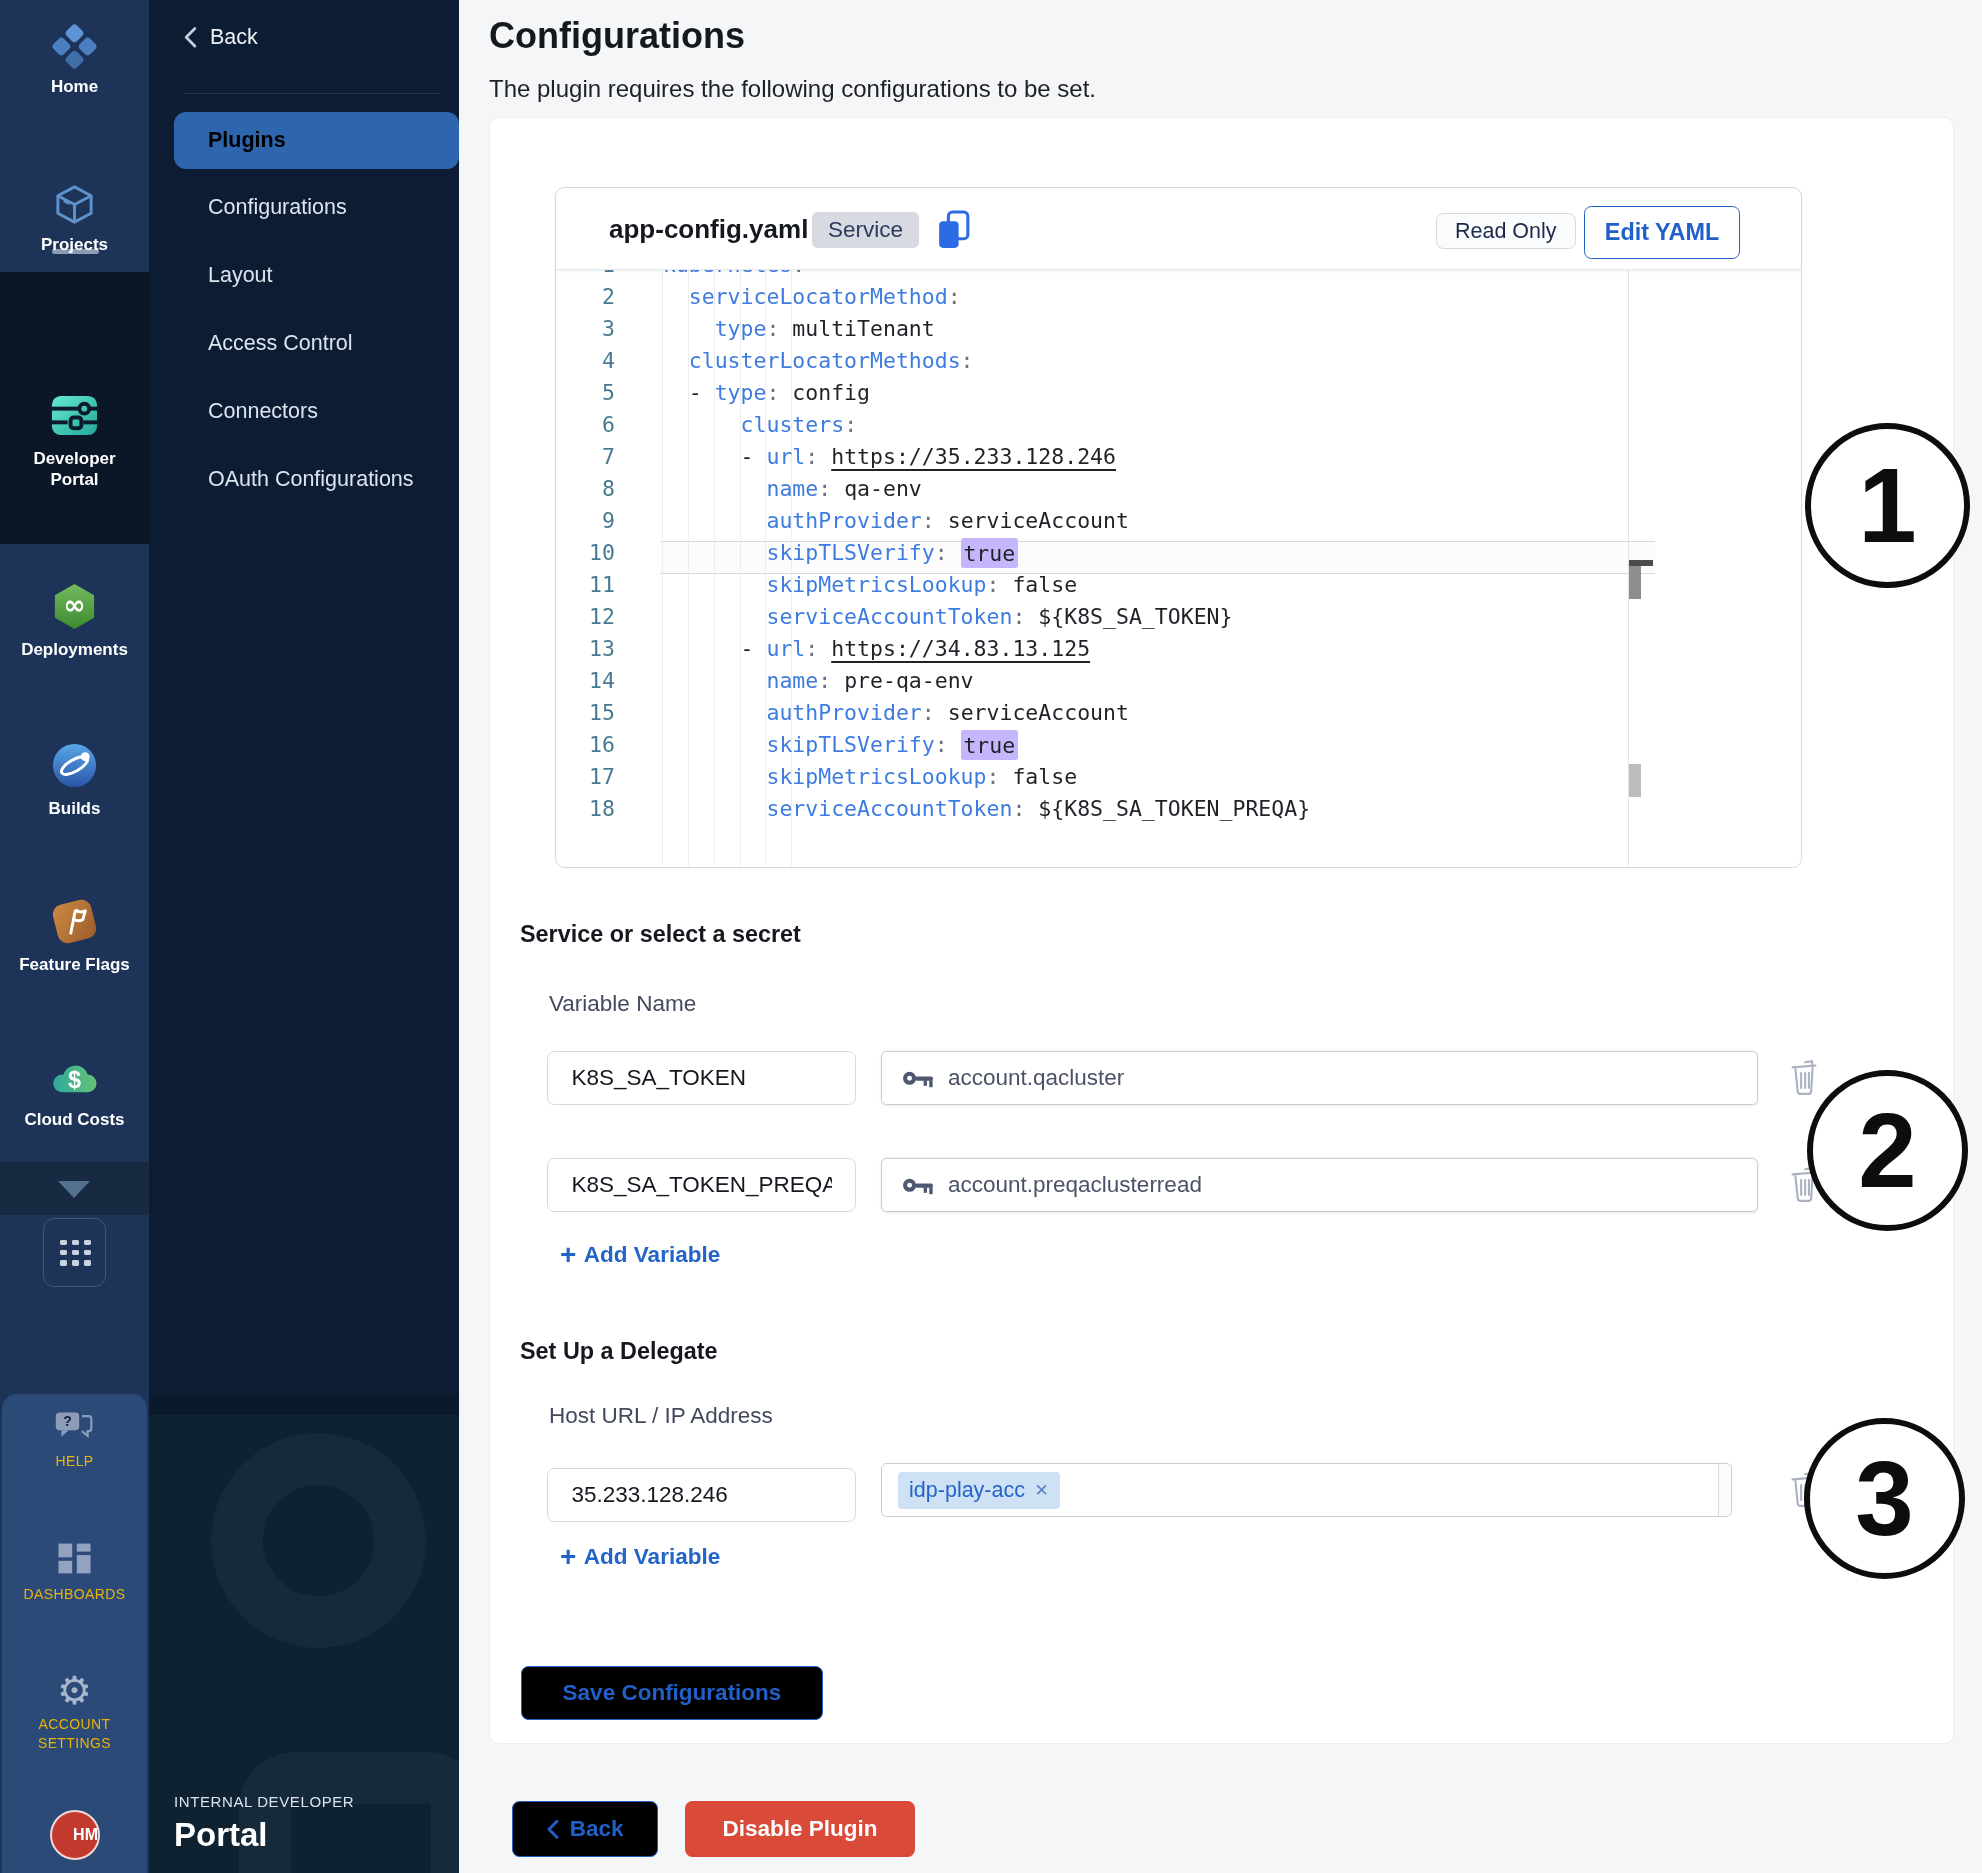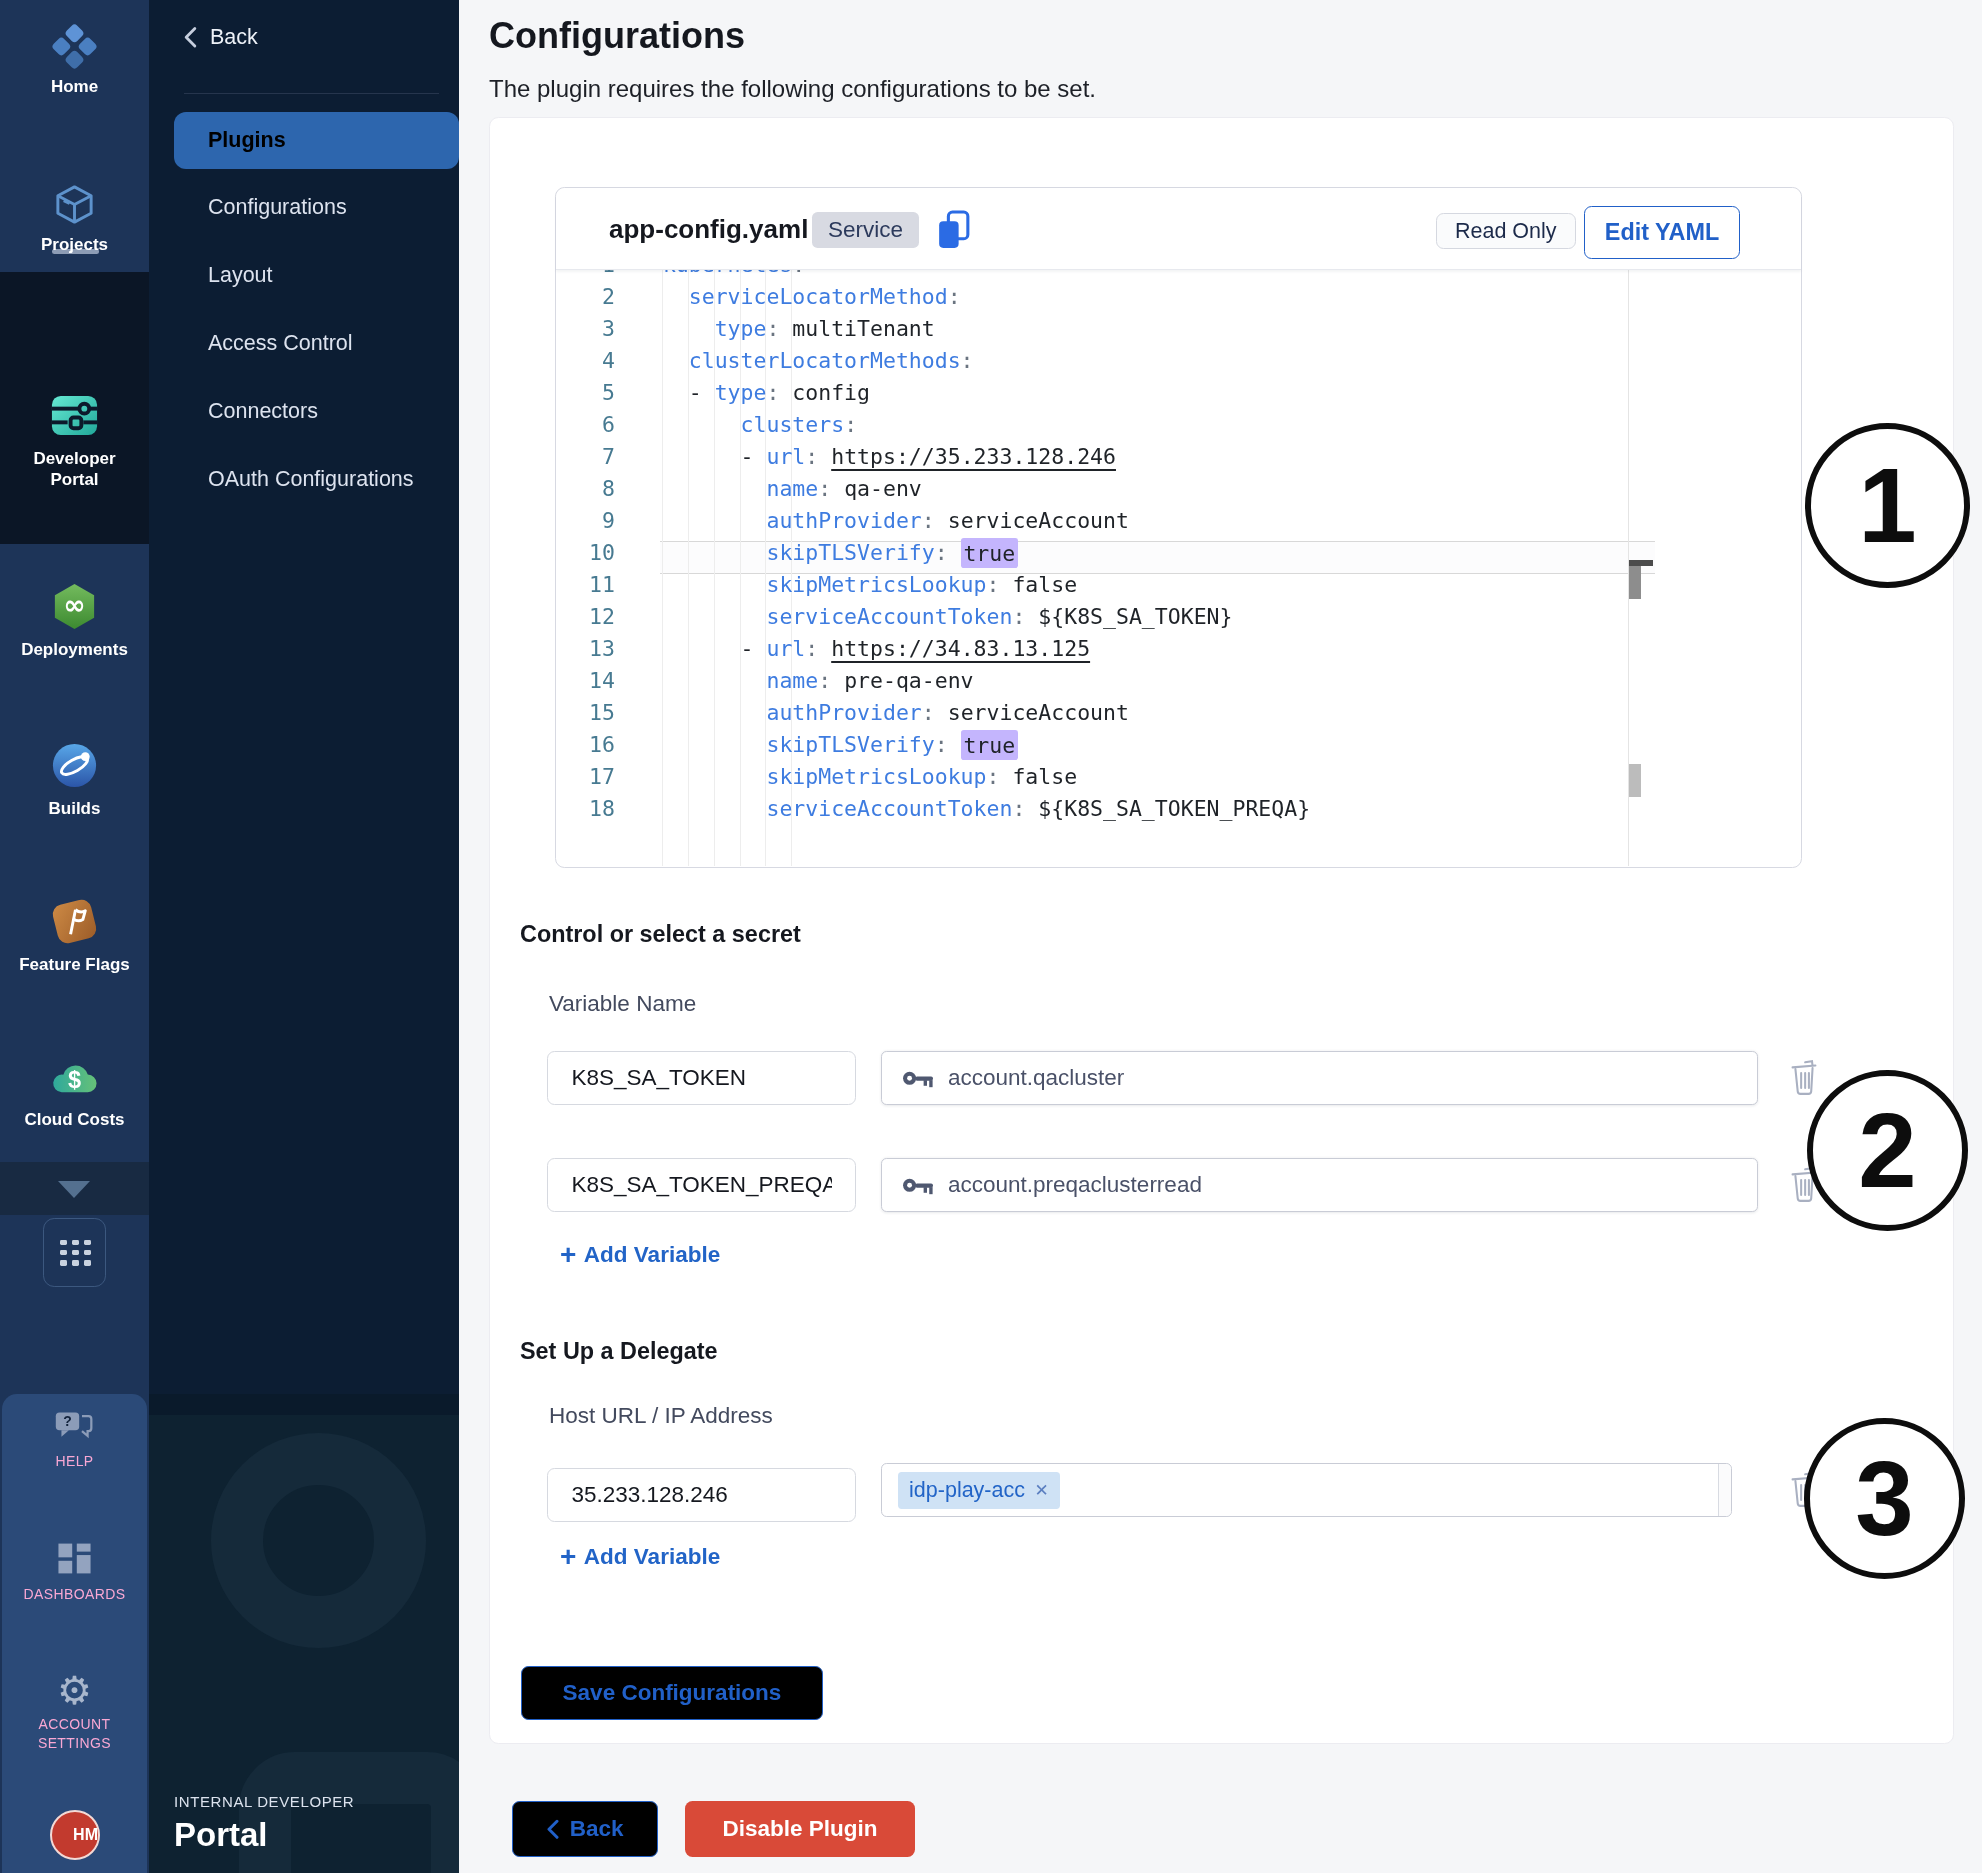--- a/index.html
+++ b/index.html
@@ -12,21 +12,21 @@
 
   
   #side { position:absolute; left:0; top:0; width:149px; height:1874px; background:#1d3458; }
   .side-dark { position:absolute; left:0; top:272px; width:149px; height:272px; background:#0b1626; }
   .side-chev { position:absolute; left:0; top:1162px; width:149px; height:53px; background:#182a42; }
   .side-dash { position:absolute; left:52px; top:249px; width:47px; height:4.7px; border-radius:2.8px; background:#8d9cb5; }
   .side-panel { position:absolute; left:1.9px; top:1394px; width:145px; height:480px; background:#2b4a78; border-radius:15px 15px 0 0; }
   .nav-item { position:absolute; left:0; width:149px; text-align:center; cursor:pointer; }
   .nav-item svg { display:block; margin:0 auto; }
   .nav-label { display:block; margin-top:8.4px; font-size:17px; font-weight:bold; color:#ffffff; line-height:20.6px; }
-  .nav-label.small { font-size:14px; font-weight:normal; color:#f9a8d4; letter-spacing:0.4px; line-height:19px; }
+  .nav-label.small { font-size:14px; font-weight:normal; color:#eab308; letter-spacing:0.4px; line-height:19px; }
   .tri-down { position:absolute; left:58px; top:1181px; width:0; height:0;
     border-left:16px solid transparent; border-right:16px solid transparent; border-top:17px solid #54708f; }
   .grid-btn { position:absolute; left:43px; top:1218px; width:63px; height:69px; border:0.9px solid #3c587f; border-radius:11.2px; cursor:pointer; }
   .grid-dots { position:absolute; left:16px; top:20.6px; width:31px; height:28px;
     display:grid; grid-template-columns:repeat(3,6.6px); grid-template-rows:repeat(3,5.6px); gap:4.7px 5.6px; }
   .grid-dots i { background:#c9d2df; border-radius:1.4px; }
   .avatar { position:absolute; left:50px; top:1810px; width:50px; height:50px; border-radius:50%;
     background:#c23a2e; border:2.8px solid #f3d9d5; color:#fff; font-size:16px; font-weight:bold;
     display:flex; align-items:center; justify-content:flex-end; cursor:pointer; }
   .gear-glyph { font-size:39px; color:#a8b6cc; line-height:41px; display:block; }
@@ -350,21 +350,21 @@
           <div class="cl"><span class="ln">13</span><span class="ct"><span class="t-pre">      </span><span class="t-d">- </span><span class="t-k">url</span><span class="t-p">: </span><span class="t-u">https://34.83.13.125</span></span></div>
           <div class="cl"><span class="ln">14</span><span class="ct"><span class="t-pre">        </span><span class="t-k">name</span><span class="t-p">: </span><span class="t-v">pre-qa-env</span></span></div>
           <div class="cl"><span class="ln">15</span><span class="ct"><span class="t-pre">        </span><span class="t-k">authProvider</span><span class="t-p">: </span><span class="t-v">serviceAccount</span></span></div>
           <div class="cl"><span class="ln">16</span><span class="ct"><span class="t-pre">        </span><span class="t-k">skipTLSVerify</span><span class="t-p">: </span><span class="t-h">true</span></span></div>
           <div class="cl"><span class="ln">17</span><span class="ct"><span class="t-pre">        </span><span class="t-k">skipMetricsLookup</span><span class="t-p">: </span><span class="t-v">false</span></span></div>
           <div class="cl"><span class="ln">18</span><span class="ct"><span class="t-pre">        </span><span class="t-k">serviceAccountToken</span><span class="t-p">: </span><span class="t-v">${K8S_SA_TOKEN_PREQA}</span></span></div>
         </div>
     </div>
   </div>
 
-  <div class="sec-h" style="left:520px;top:921px">Control or select a secret</div>
+  <div class="sec-h" style="left:520px;top:921px">Service or select a secret</div>
   <div class="col-label" style="left:549px;top:991px">Variable Name</div>
 
   <input class="txt-input" style="left: 547px; top: 1051px;" value="K8S_SA_TOKEN">
   <div class="secret-field" style="left:881px;top:1051px">
     <svg width="34" height="20.6" viewBox="0 0 36 22">
       <circle cx="9" cy="11" r="7" fill="#4f5870"></circle>
         <circle cx="9" cy="11" r="2.6" fill="#ffffff"></circle>
       <rect x="15" y="9" width="19" height="4.5" rx="2" fill="#4f5870"></rect>
       <rect x="24" y="13" width="3.6" height="6" fill="#4f5870"></rect>
       <rect x="30" y="13" width="3.6" height="7.5" fill="#4f5870"></rect>

